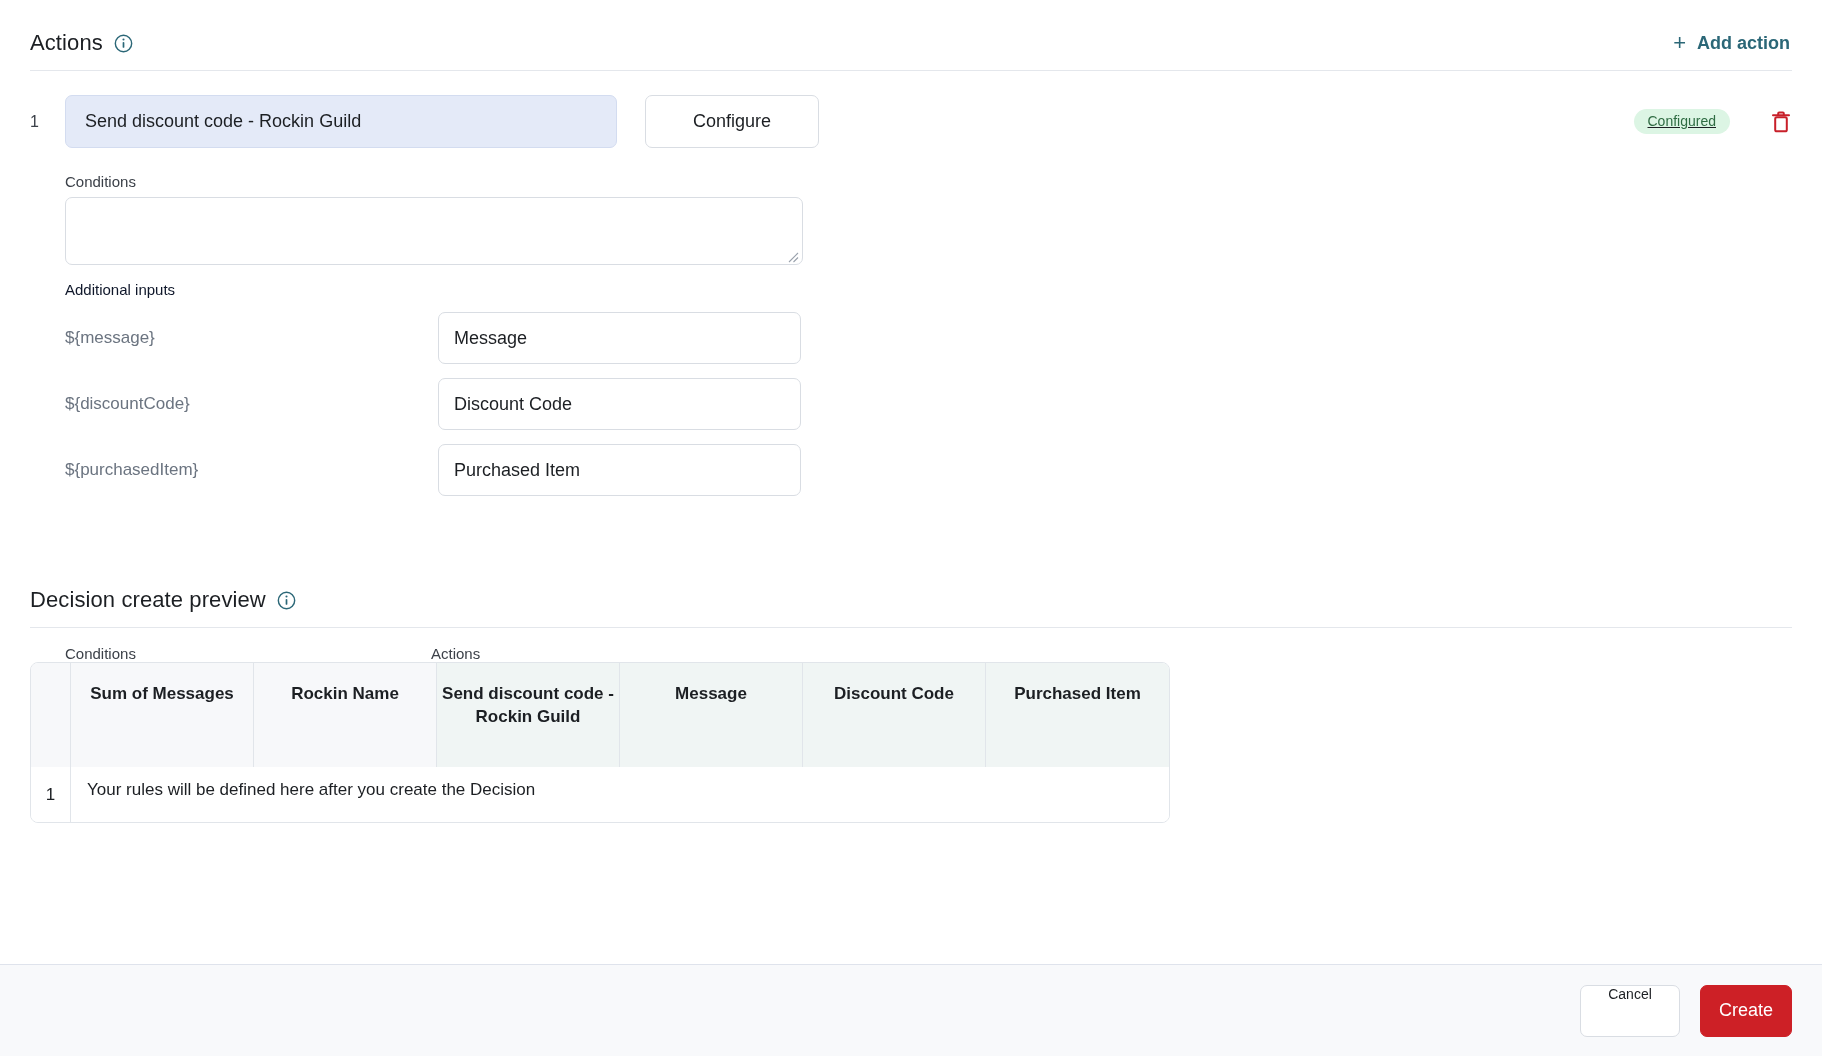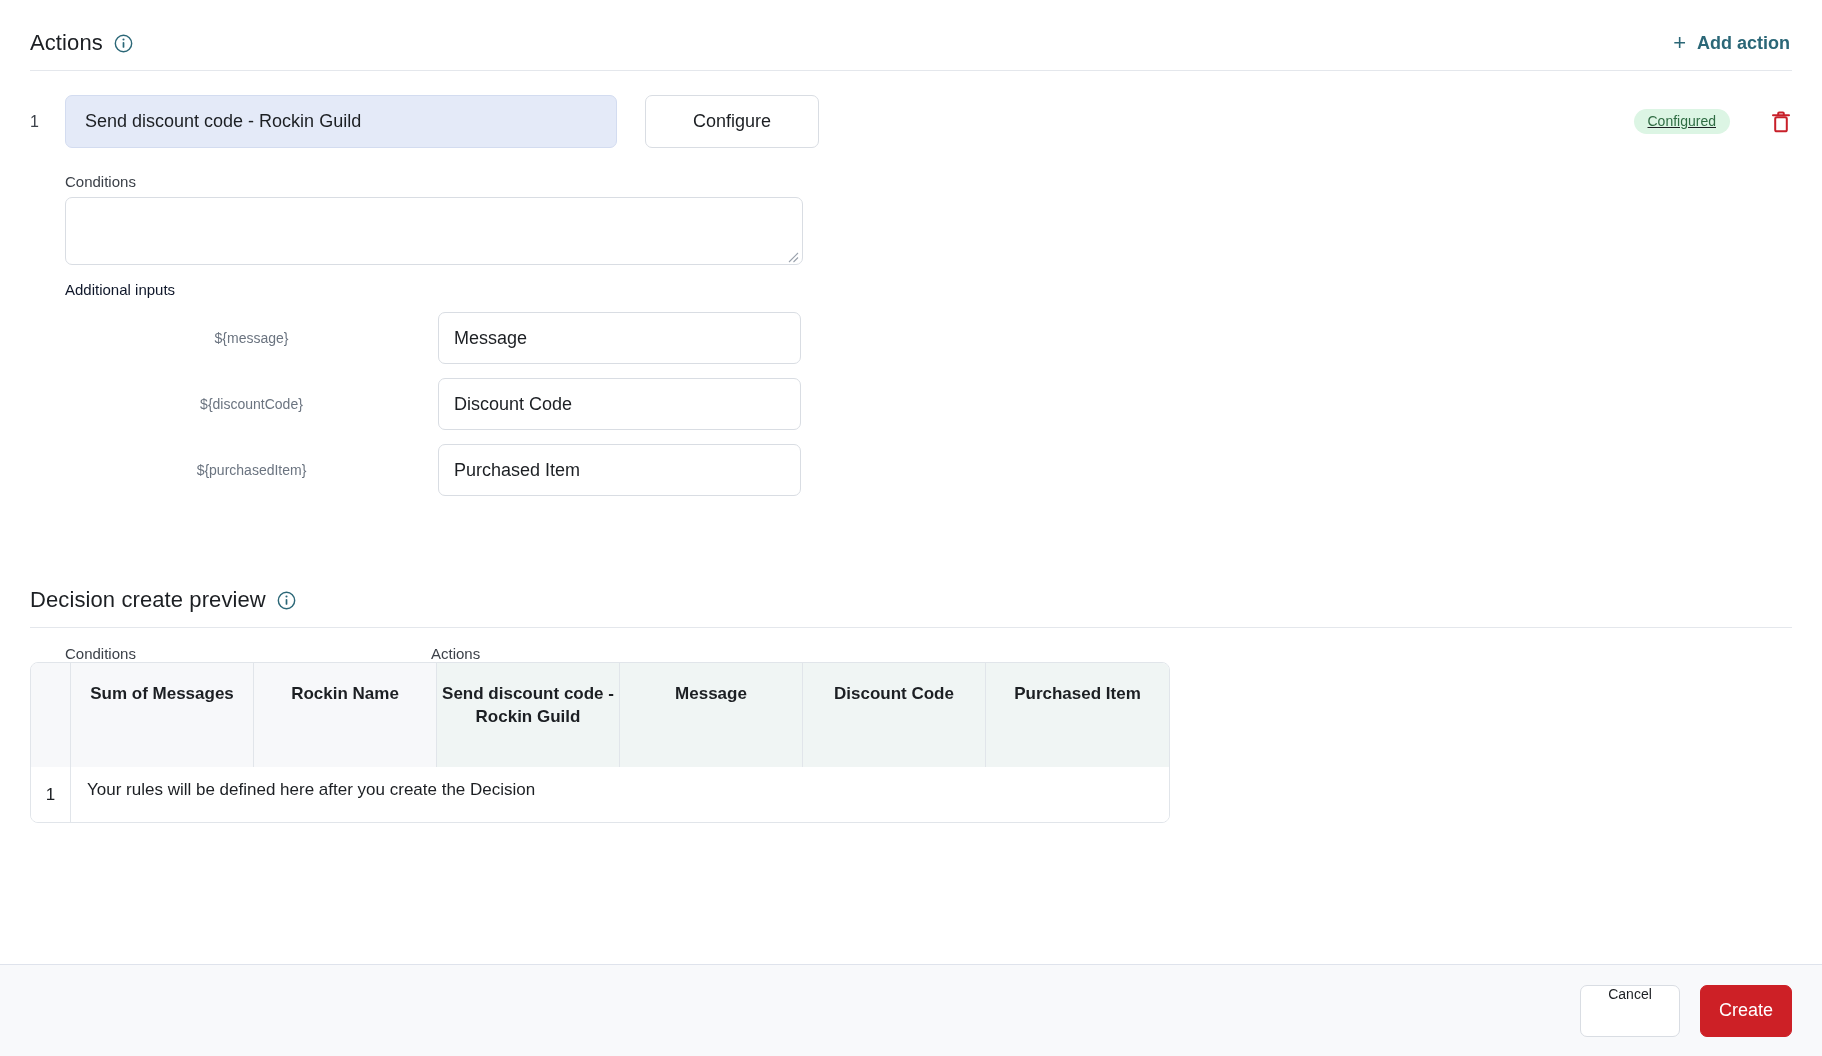--- a/index.html
+++ b/index.html
@@ -156,23 +156,22 @@
   }
   .inp-row {
     display: flex;
     align-items: center;
     margin-top: 14px;
     padding-left: 35px;
   }
   .inp-key {
     width: 373px;
     flex: 0 0 373px;
-    font-size: 14px;
+    font-size: 17px;
     color: #6b7480;
-    text-align: center;
   }
   .inp-box {
     width: 363px;
     height: 52px;
     border: 1px solid #d9dde3;
     border-radius: 7px;
     background: #fff;
     display: flex;
     align-items: center;
     padding: 0 15px;

